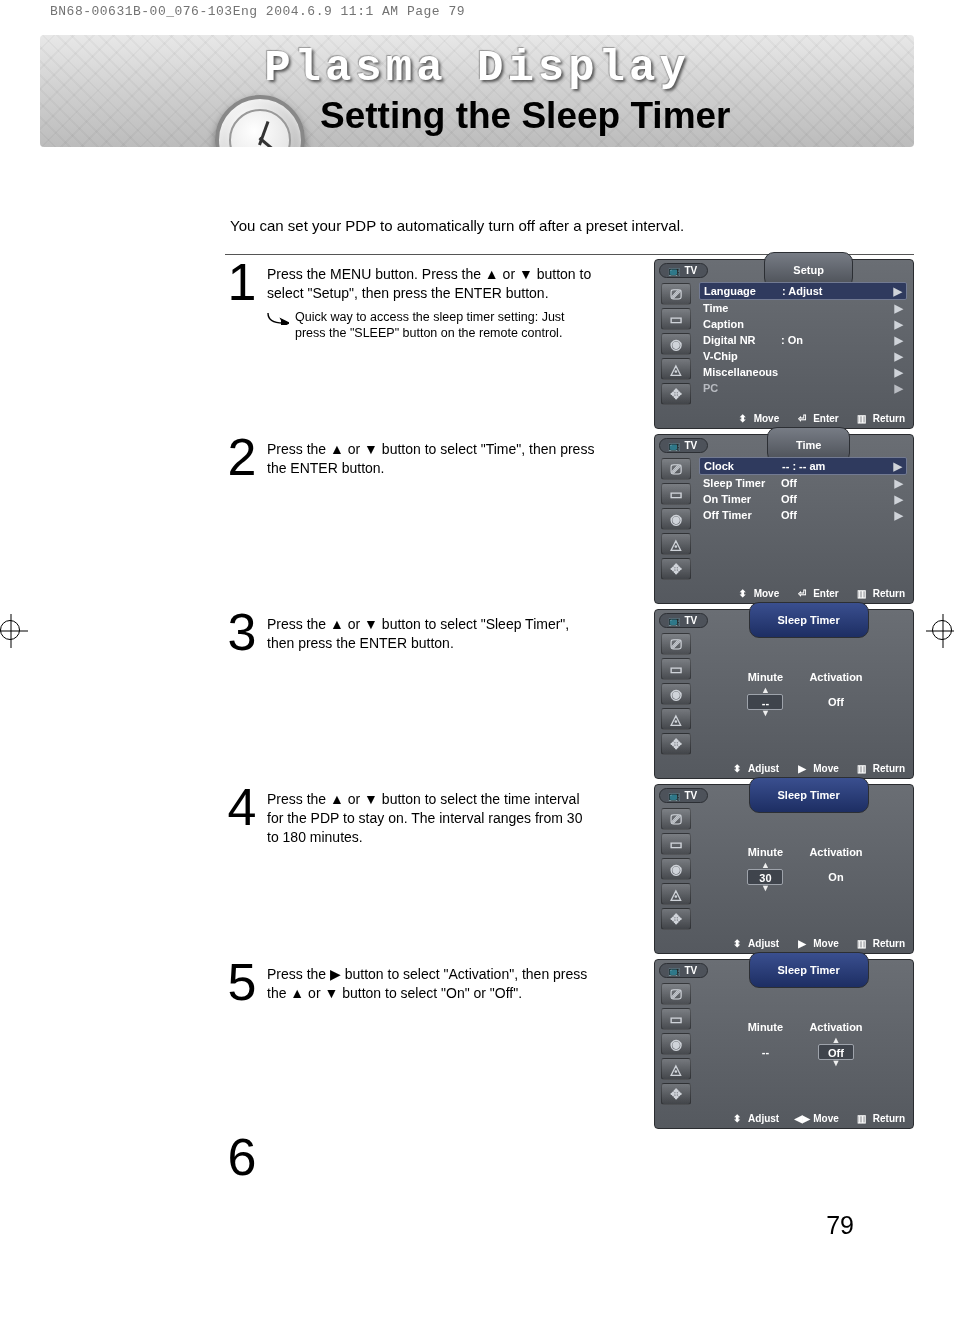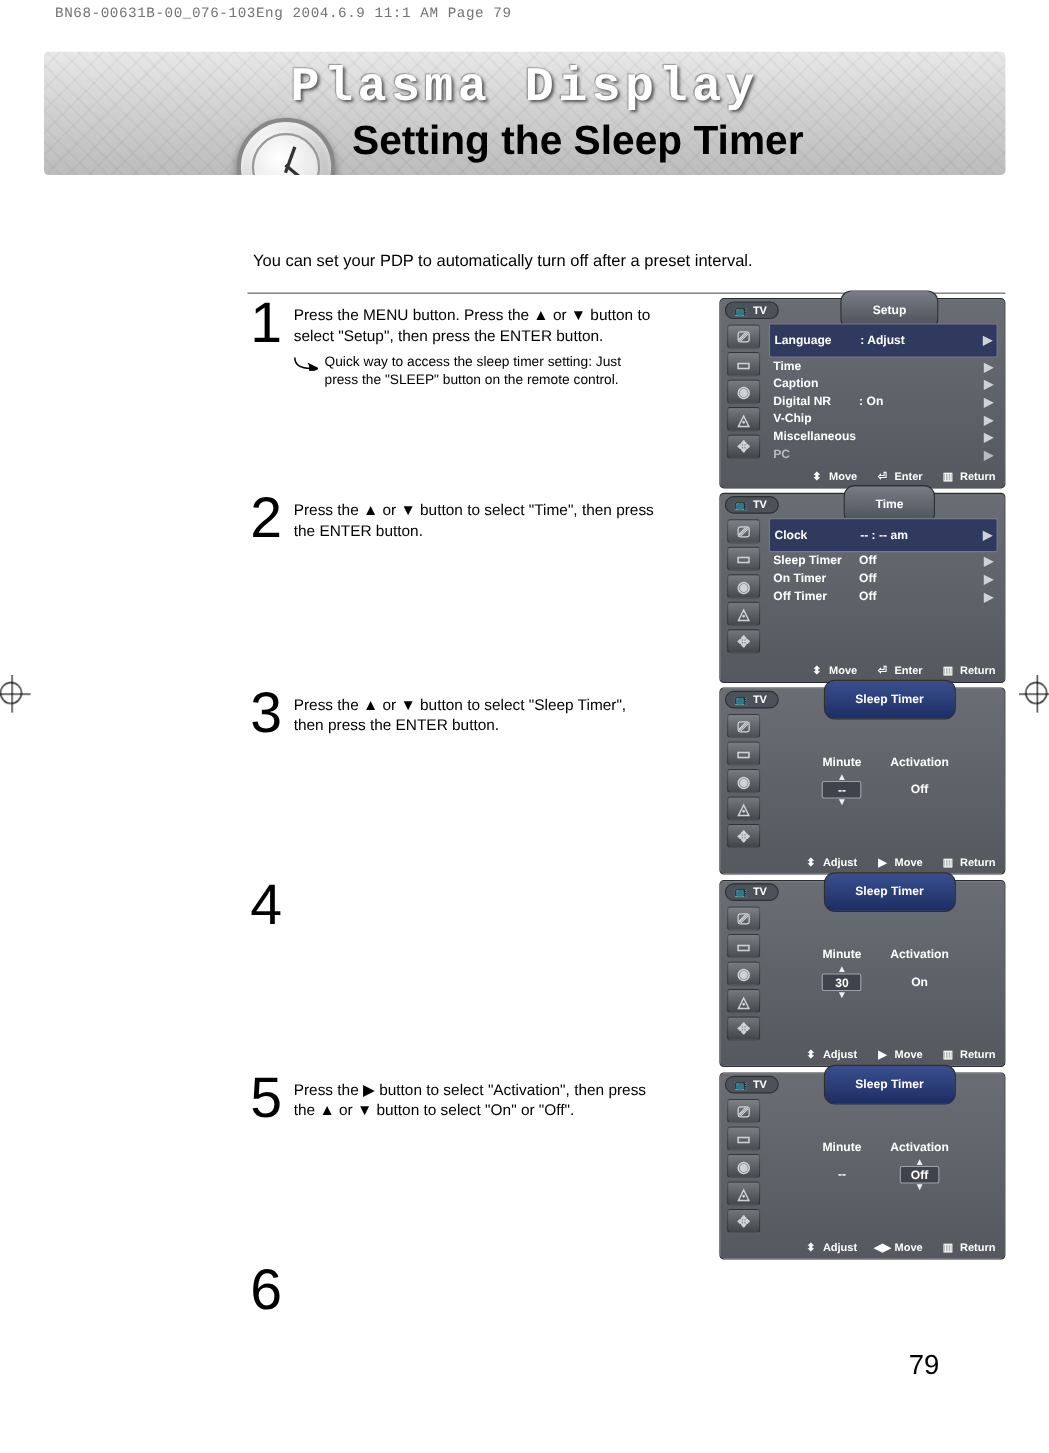--- a/index.html
+++ b/index.html
@@ -18,21 +18,21 @@
     letter-spacing: 0.5px;
     color: #737373;
   }
   .page-wrap { padding: 0 40px 40px 40px; }
   .banner {
     position: relative;
     height: 112px;
     background: linear-gradient(to bottom, #e8e8e8 0%, #d0d0d0 50%, #bcbcbc 100%);
     border-radius: 4px;
     overflow: hidden;
-    margin-top: 24px;
+    margin-top: 12px;
   }
   .banner-tex {
     position:absolute; inset:0;
     background-image: repeating-linear-gradient(45deg, rgba(0,0,0,0.03) 0 2px, transparent 2px 10px),
                       repeating-linear-gradient(-45deg, rgba(0,0,0,0.03) 0 2px, transparent 2px 14px);
   }
   .plasma {
     position: absolute; top: 8px; left: 0; right: 0; text-align: center;
     font-family: "Courier New", monospace;
     font-size: 44px; font-weight: bold; letter-spacing: 4px;
@@ -142,21 +142,21 @@
   }
   .menu-list { flex:1; padding: 2px 6px 2px 2px; }
   .menu-row {
     display:flex; align-items:center; height:16px;
     padding: 0 4px;
   }
   .menu-row.sel {
     background: #2f3a5e;
     border: 1px solid #727a92;
     border-radius: 2px;
-    height:31px;
+    height:18px;
   }
   .mr-label { flex: 0 0 78px; }
   .mr-val { flex:1; text-align:left; }
   .mr-ar { width:10px; text-align:right; color:#cfd3d9; }
   .pc-dim { color:#b9bcc2; }
 
   .osd-footer {
     display:flex; justify-content:flex-end; gap:16px;
     padding: 2px 8px 0 8px; height:18px; align-items:center;
     font-size:10px;
@@ -418,20 +418,21 @@
                 <span class="kico">▥</span>
                 <span>Return</span>
               </span>
     </div>
   </div>
         </div>
     </div>
 
     <div class="step">
       <div class="step-num">4</div>
+      <div class="step-text"><span>Press the ▲ or ▼ button to select the time interval for the PDP to stay on. The interval ranges from 30 to 180 minutes.</span></div>
       <div class="osd" id="st4">
   <div class="osd-box">
     <div class="osd-header">
       <span class="tv-pill">
                 <span>📺</span>
                 <span>TV</span>
               </span>
       <span class="title-pill title-blue">Sleep Timer</span>
     </div>
     <div class="osd-body">

